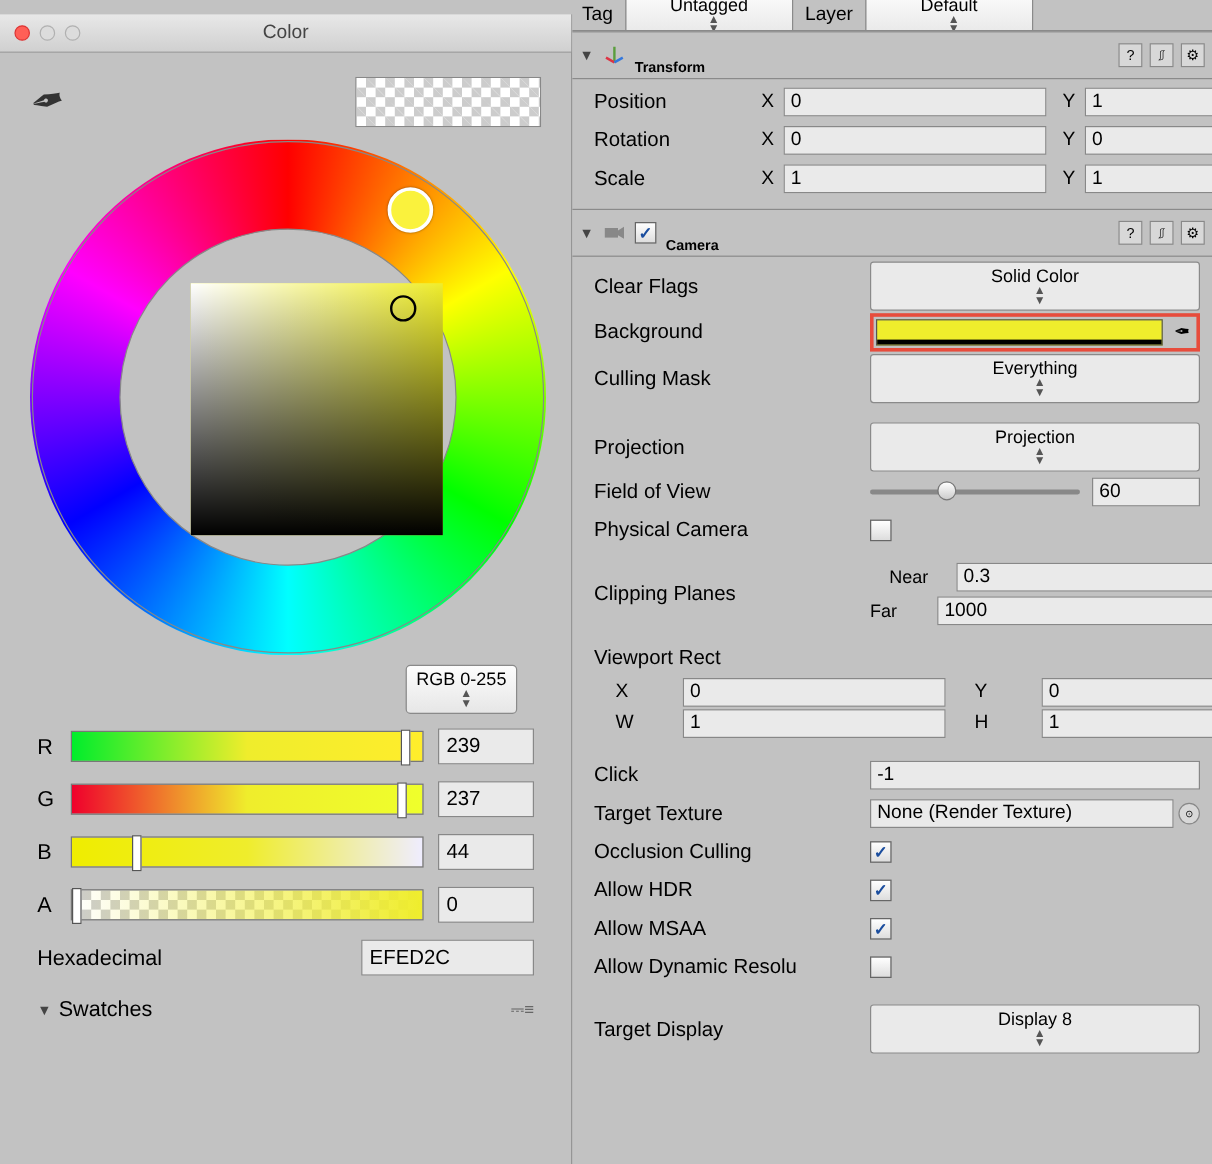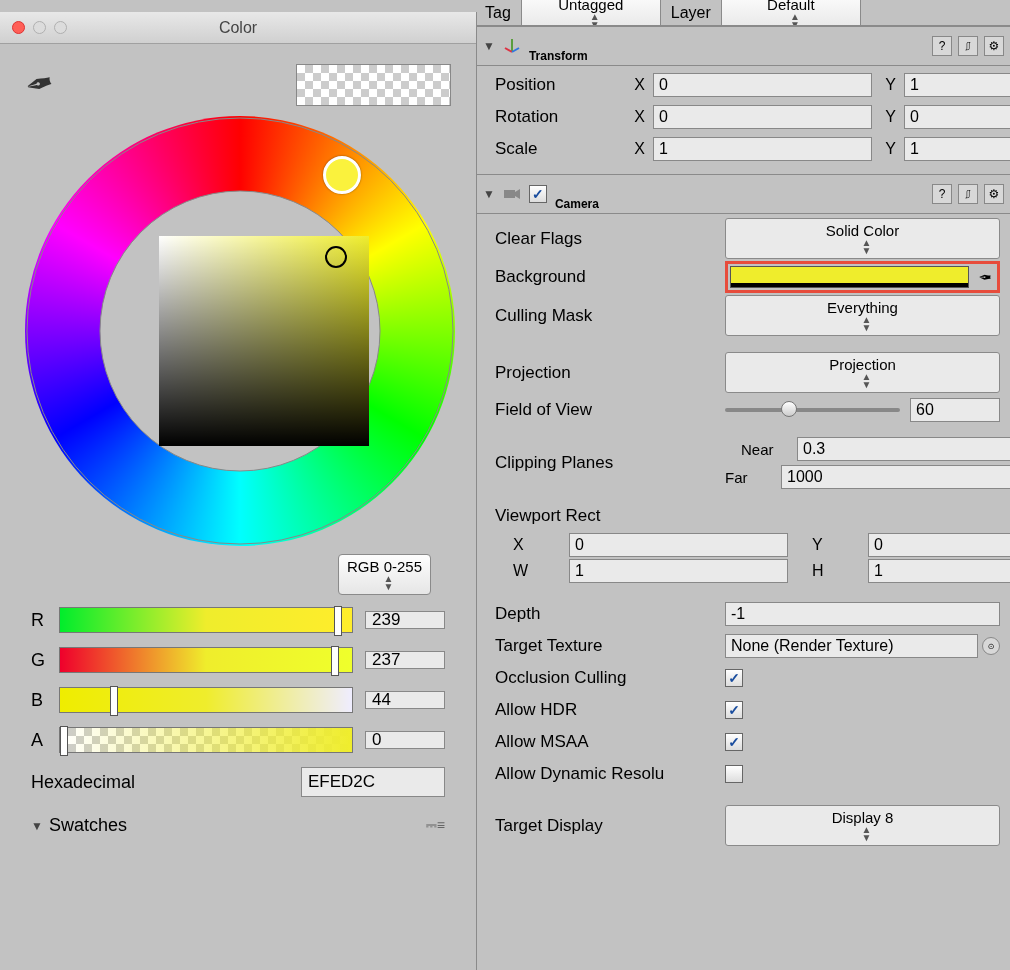--- a/index.html
+++ b/index.html
@@ -35,21 +35,21 @@
 .mode-row { text-align:right; margin:8px 20px 12px 0; }
 .dropdown { display:inline-flex; align-items:center; background:linear-gradient(#fdfdfd,#e6e6e6); border:1px solid #8a8a8a; border-radius:4px; padding:3px 8px; font-size:15px; cursor:pointer;flex-direction:column; }
 .dd-arrows { margin-left:8px; font-size:10px; line-height:8px; color:#555; }
 .dd-arrows::before{content:"▲";display:block;}
 .dd-arrows::after{content:"▼";display:block;}
 
 .ch-row { display:flex; align-items:center; margin:0 6px 14px 6px; }
 .ch-label { width:28px; font-size:18px; }
 .ch-slider { flex:1; height:26px; border:1px solid #777; position:relative; margin-right:12px; }
 .ch-slider .thumb { position:absolute; top:-2px; width:8px; height:30px; background:#fff; border:1px solid #555; }
-.ch-input { width:80px; height:18px; border:1px solid #888; background:#eaeaea; padding:0 6px; font-size:17px; }
+.ch-input { width:80px; height:30px; border:1px solid #888; background:#eaeaea; padding:0 6px; font-size:17px; }
 .r-grad { background:linear-gradient(to right,#00ed2c,#EFED2C,#ffed2c); }
 .g-grad { background:linear-gradient(to right,#ef002c,#EFED2C,#efff2c); }
 .b-grad { background:linear-gradient(to right,#efed00,#EFED2C,#efedff); }
 .a-grad { background:linear-gradient(to right,rgba(239,237,44,0),rgba(239,237,44,1)),
   repeating-conic-gradient(#ccc 0 25%,#fff 0 50%) 0 0/16px 16px; }
 
 .hex-row { display:flex; align-items:center; margin:8px 6px 18px 6px; }
 .hex-label { flex:1; font-size:18px; }
 .hex-input { width:144px; height:30px; border:1px solid #888; background:#eaeaea; padding:0 6px; font-size:17px; }
 
@@ -310,20 +310,24 @@
             <span class="dd-arrows"></span>
           </div></div>
     </div>
     <div class="prop-row slider-row">
       <div class="prop-label" style="width:230px">Field of View</div>
       <div class="track">
           <div class="knob" style="left:32%"></div>
         </div>
       <input class="field num-field" value="60" style="">
     </div>
+    <div class="prop-row">
+      <div class="prop-label" style="width:230px">Physical Camera</div>
+      <div class="chk"></div>
+    </div>
 
     <div style="height:10px"></div>
 
     <div class="prop-row">
       <div class="prop-label" style="width:230px">Clipping Planes</div>
       <div style="flex:1">
         <div style="display:flex;align-items:center;margin-bottom:4px;margin-left:16px;">
           <span style="width:56px">Near</span>
           <input class="field" style="flex: 1 1 0%;" value="0.3">
         </div>
@@ -358,21 +362,21 @@
         <div class="half">
             <span class="plabel">H</span>
             <input class="field" value="1" style="">
           </div>
       </div>
     </div>
 
     <div style="height:14px"></div>
 
     <div class="prop-row">
-      <div class="prop-label" style="width:230px">Depth</div>
+      <div class="prop-label" style="width:230px">Click</div>
       <input class="field" style="flex: 1 1 0%;" value="-1">
     </div>
     <div class="prop-row">
       <div class="prop-label" style="width:230px">Target Texture</div>
       <div class="obj-field">
         <input class="field" value="None (Render Texture)" style="">
         <div class="obj-picker">⊙</div>
       </div>
     </div>
     <div class="prop-row">

